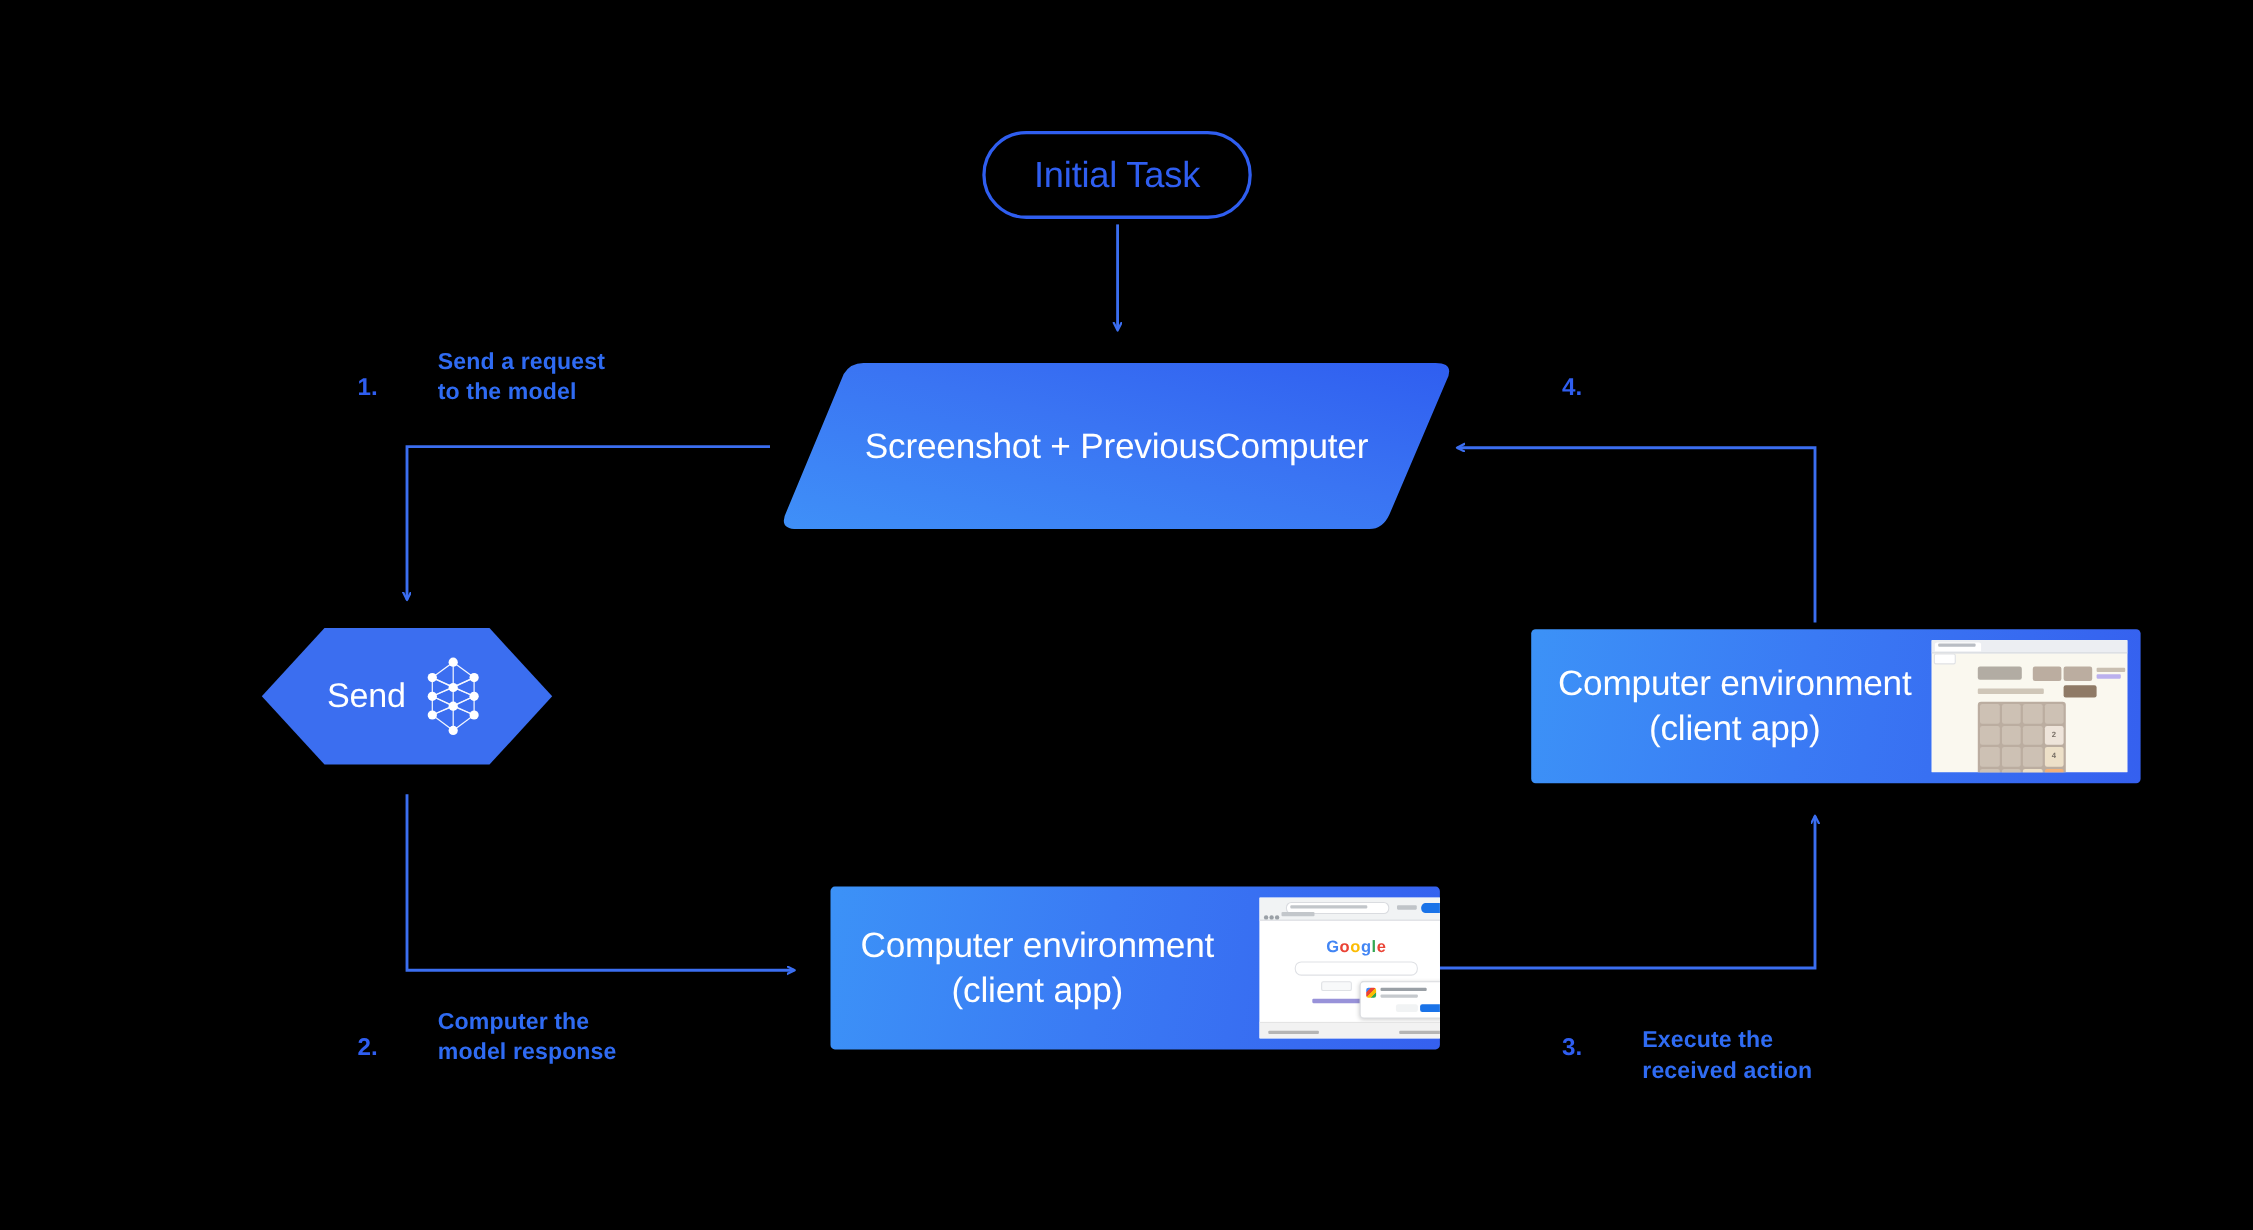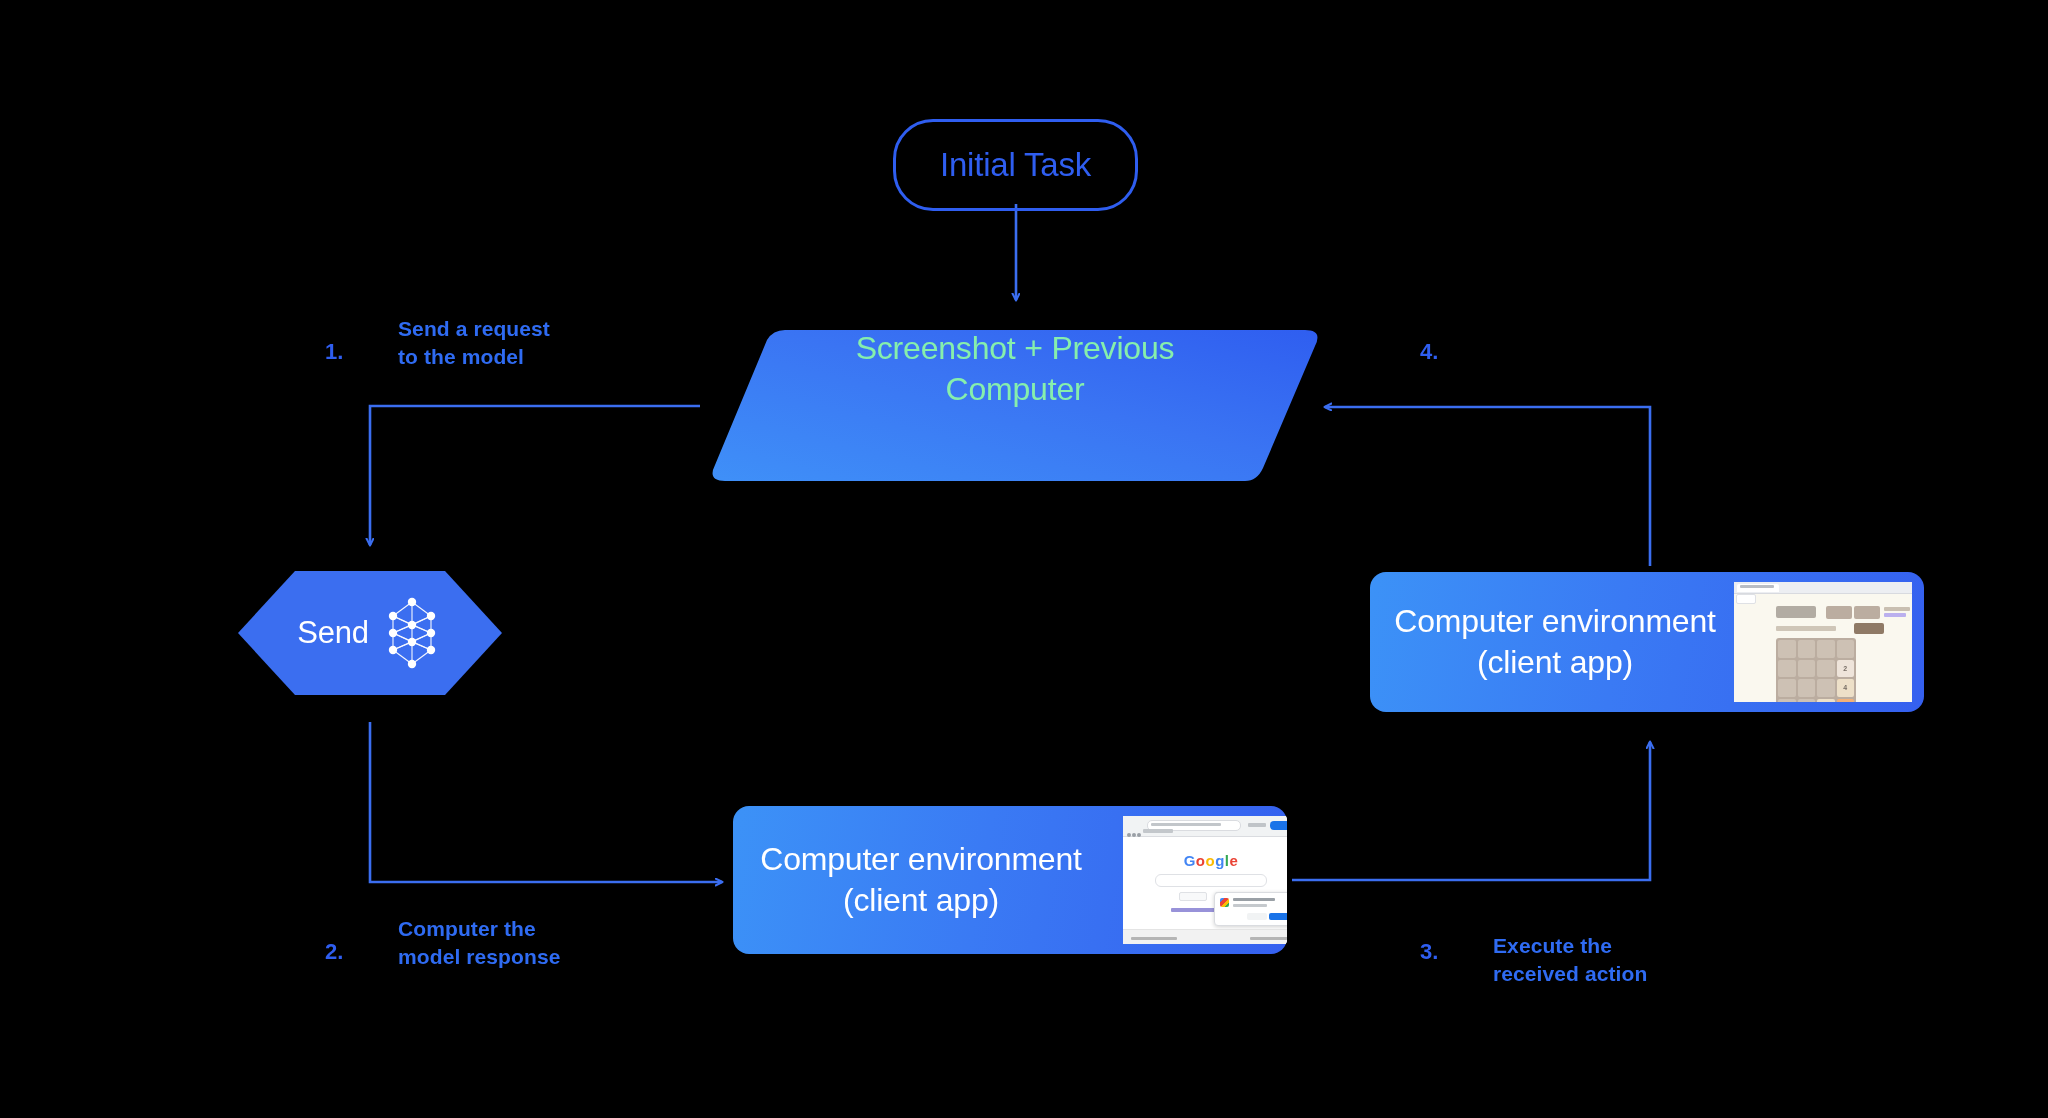--- a/index.html
+++ b/index.html
@@ -2,51 +2,51 @@
 <html><head>
 <meta charset="utf-8">
 <style>
   html,body{margin:0;padding:0;background:#000;}
   body{width:2048px;height:1118px;overflow:hidden;
        font-family:"Liberation Sans","DejaVu Sans",sans-serif;}
   #stage{position:relative;width:2048px;height:1118px;background:#000000;}
 
   
   .pill{
-    position:absolute;left:893px;top:119px;width:245px;height:92px;
+    position:absolute;left:893px;top:119px;width:245px;height:80px;
     border:3px solid #2f5ef0;border-radius:40px;
     display:flex;align-items:center;justify-content:center;
     box-sizing:border-box;
   }
   .pill .txt{color:#2f5ef0;font-size:33px;letter-spacing:-.2px;}
 
   
   .para-wrap{position:absolute;left:705px;top:328px;width:620px;height:155px;}
   .para-wrap svg{position:absolute;inset:0;}
   .para-label{
-    position:absolute;inset:0;display:flex;flex-direction:column;
-    align-items:center;
-    color:#86efac;font-size:32px;line-height:1.28;text-align:center;
+    position:absolute;inset:0;display:flex;flex-direction:row;
+    align-items:center;justify-content:center;
+    color:#ffffff;font-size:32px;line-height:1.28;text-align:center;
     letter-spacing:-.2px;
   }
 
   
   .hex-wrap{position:absolute;left:237px;top:570px;width:266px;height:126px;}
   .hex-wrap svg.hexbg{position:absolute;inset:0;}
   .hex-inner{
     position:absolute;inset:0;display:flex;align-items:center;
     justify-content:center;gap:12px;
   }
   .hex-inner .txt{color:#fff;font-size:31px;letter-spacing:-.2px;}
   .nn-icon{width:62px;height:76px;display:block;}
 
   
   .card{
-    position:absolute;border-radius:16px;overflow:hidden;
-    display:flex;align-items:center;
+    position:absolute;border-radius:4px;overflow:hidden;
+    display:flex;align-items:center;margin-left:22px;
   }
   .card .cardlabel{
     color:#fff;font-size:32px;line-height:1.28;text-align:center;
     letter-spacing:-.2px;
   }
   .card-right{left:1370px;top:572px;width:554px;height:140px;
     background:linear-gradient(100deg,#3c92f7 0%,#3a7af4 45%,#3560ef 100%);}
   .card-right .cardlabel{position:absolute;left:0;top:50%;transform:translateY(-50%);
     width:370px;}
   .card-bottom{left:733px;top:806px;width:554px;height:148px;

